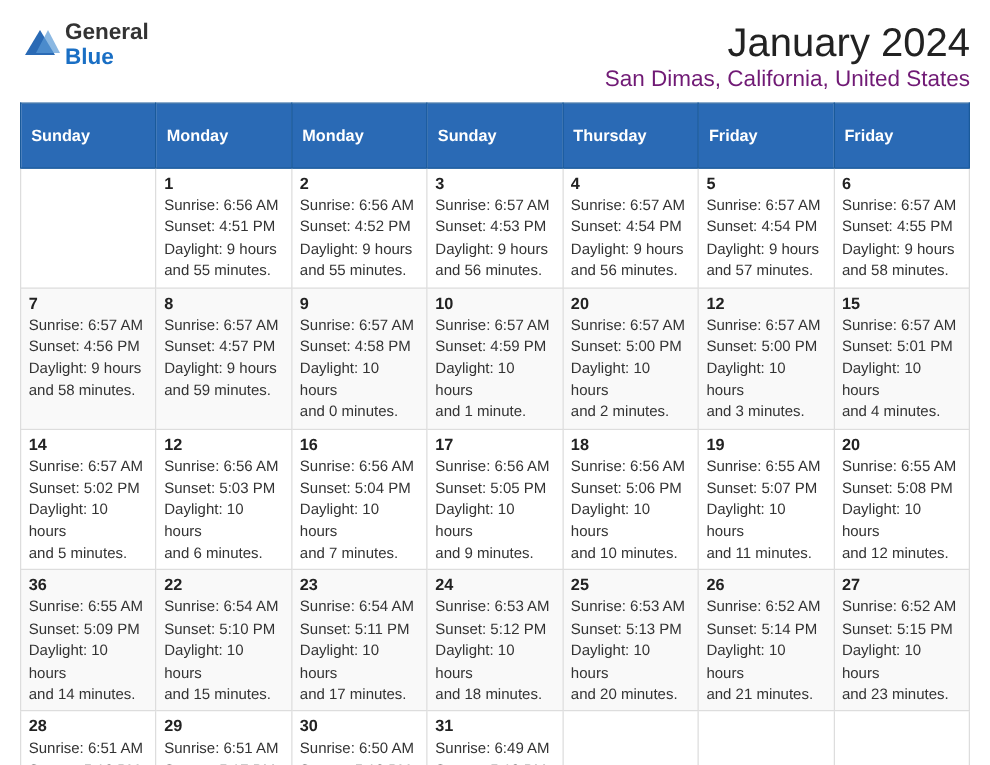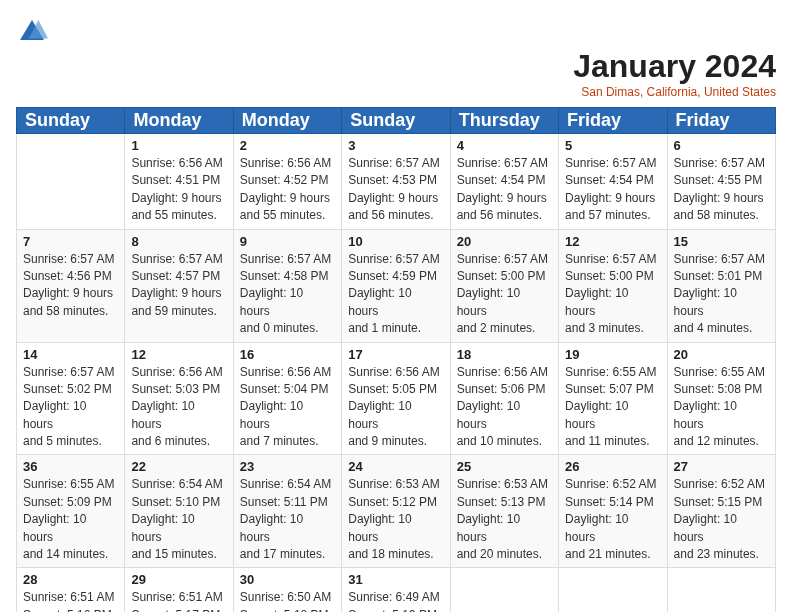--- a/index.html
+++ b/index.html
@@ -28,39 +28,38 @@
     }
     .logo-general { color: #333; }
     .logo-blue { color: #1a6fc4; }
     .logo-icon {
       width: 32px;
       height: 32px;
     }
     .title-section { text-align: right; }
     .month-title {
       font-size: 32px;
-      font-weight: bold;
+      font-weight: normal;
       color: #222;
-      margin-top: 32px;
     }
     .subtitle {
-      font-size: 12px;
-      color: #c2410c;
+      font-size: 18px;
+      color: #701a75;
     }
     .calendar {
       width: 100%;
       border-collapse: collapse;
       border: 1px solid #ccc;
     }
     .calendar th {
       background-color: #2a6ab5;
       color: #fff;
       text-align: left;
-      padding: 2px 8px;
-      font-size: 18px;
+      padding: 18px 8px;
+      font-size: 13px;
       border: 1px solid #1a5a9a;
     }
     .calendar td {
       vertical-align: top;
       padding: 4px 6px;
       border: 1px solid #ddd;
       width: calc(100% / 7);
       min-height: 80px;
       font-size: 11px;
       color: #333;
@@ -85,20 +84,24 @@
   </style>
 </head>
 <body>
 
 <div class="header">
   <div class="logo">
     <svg class="logo-icon" viewBox="0 0 40 40">
       <polygon points="20,5 35,30 5,30" fill="#2a6ab5"></polygon>
       <polygon points="28,5 40,28 16,28" fill="#5a9ad5" opacity="0.7"></polygon>
     </svg>
+    <div class="logo-text">
+      <span class="logo-general">General</span><br>
+      <span class="logo-blue">Blue</span>
+    </div>
   </div>
   <div class="title-section">
     <div class="month-title">January 2024</div>
     <div class="subtitle">San Dimas, California, United States</div>
   </div>
 </div>
 
 <table class="calendar">
   <thead>
     <tr>

